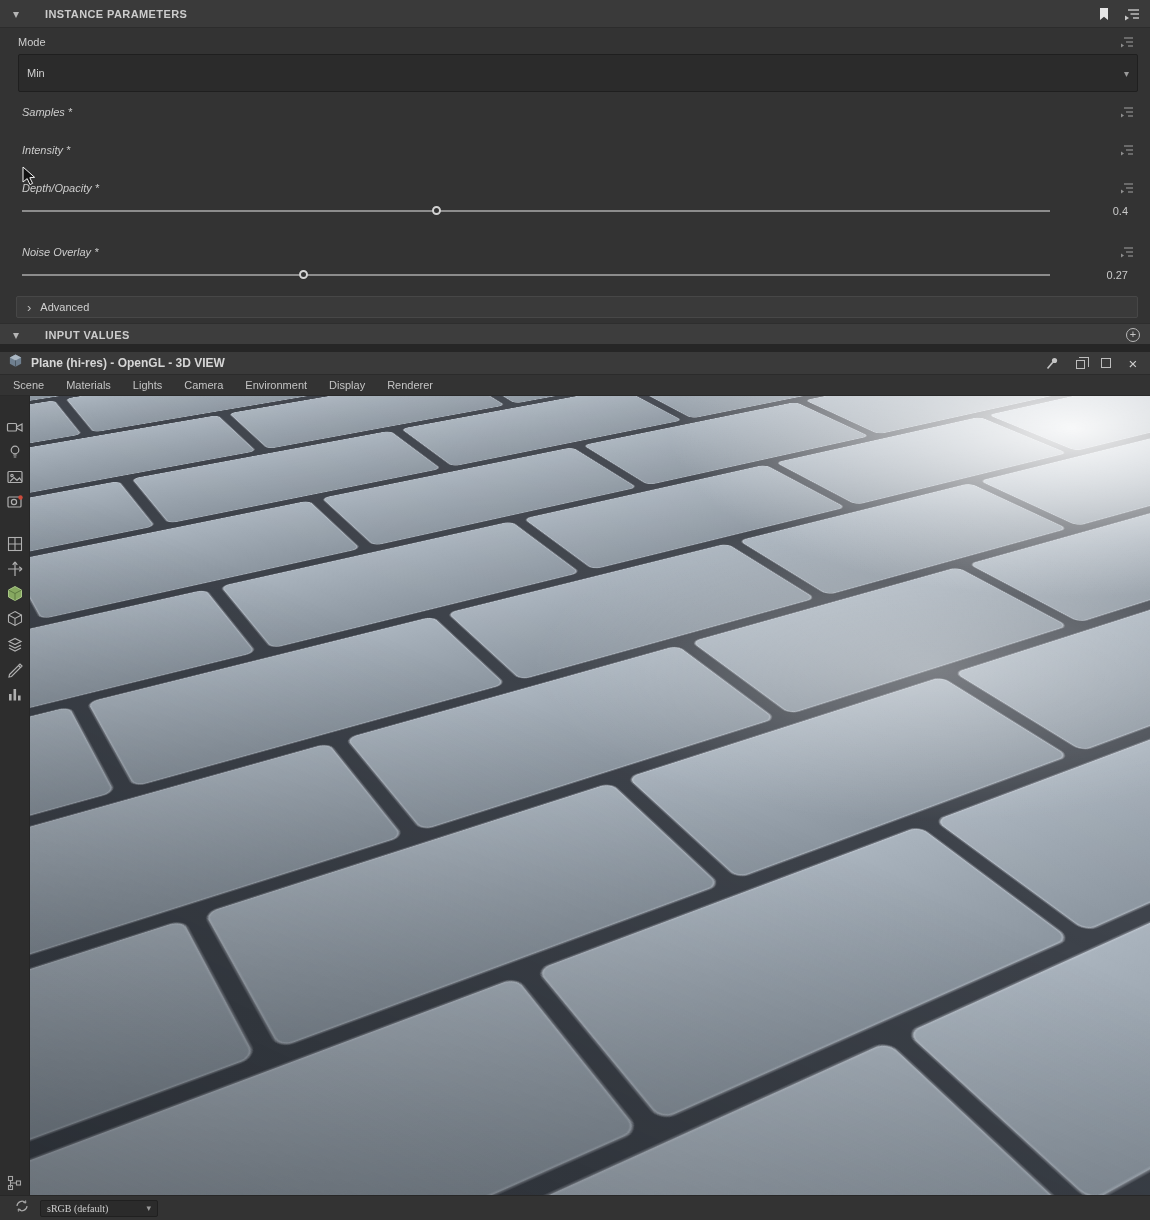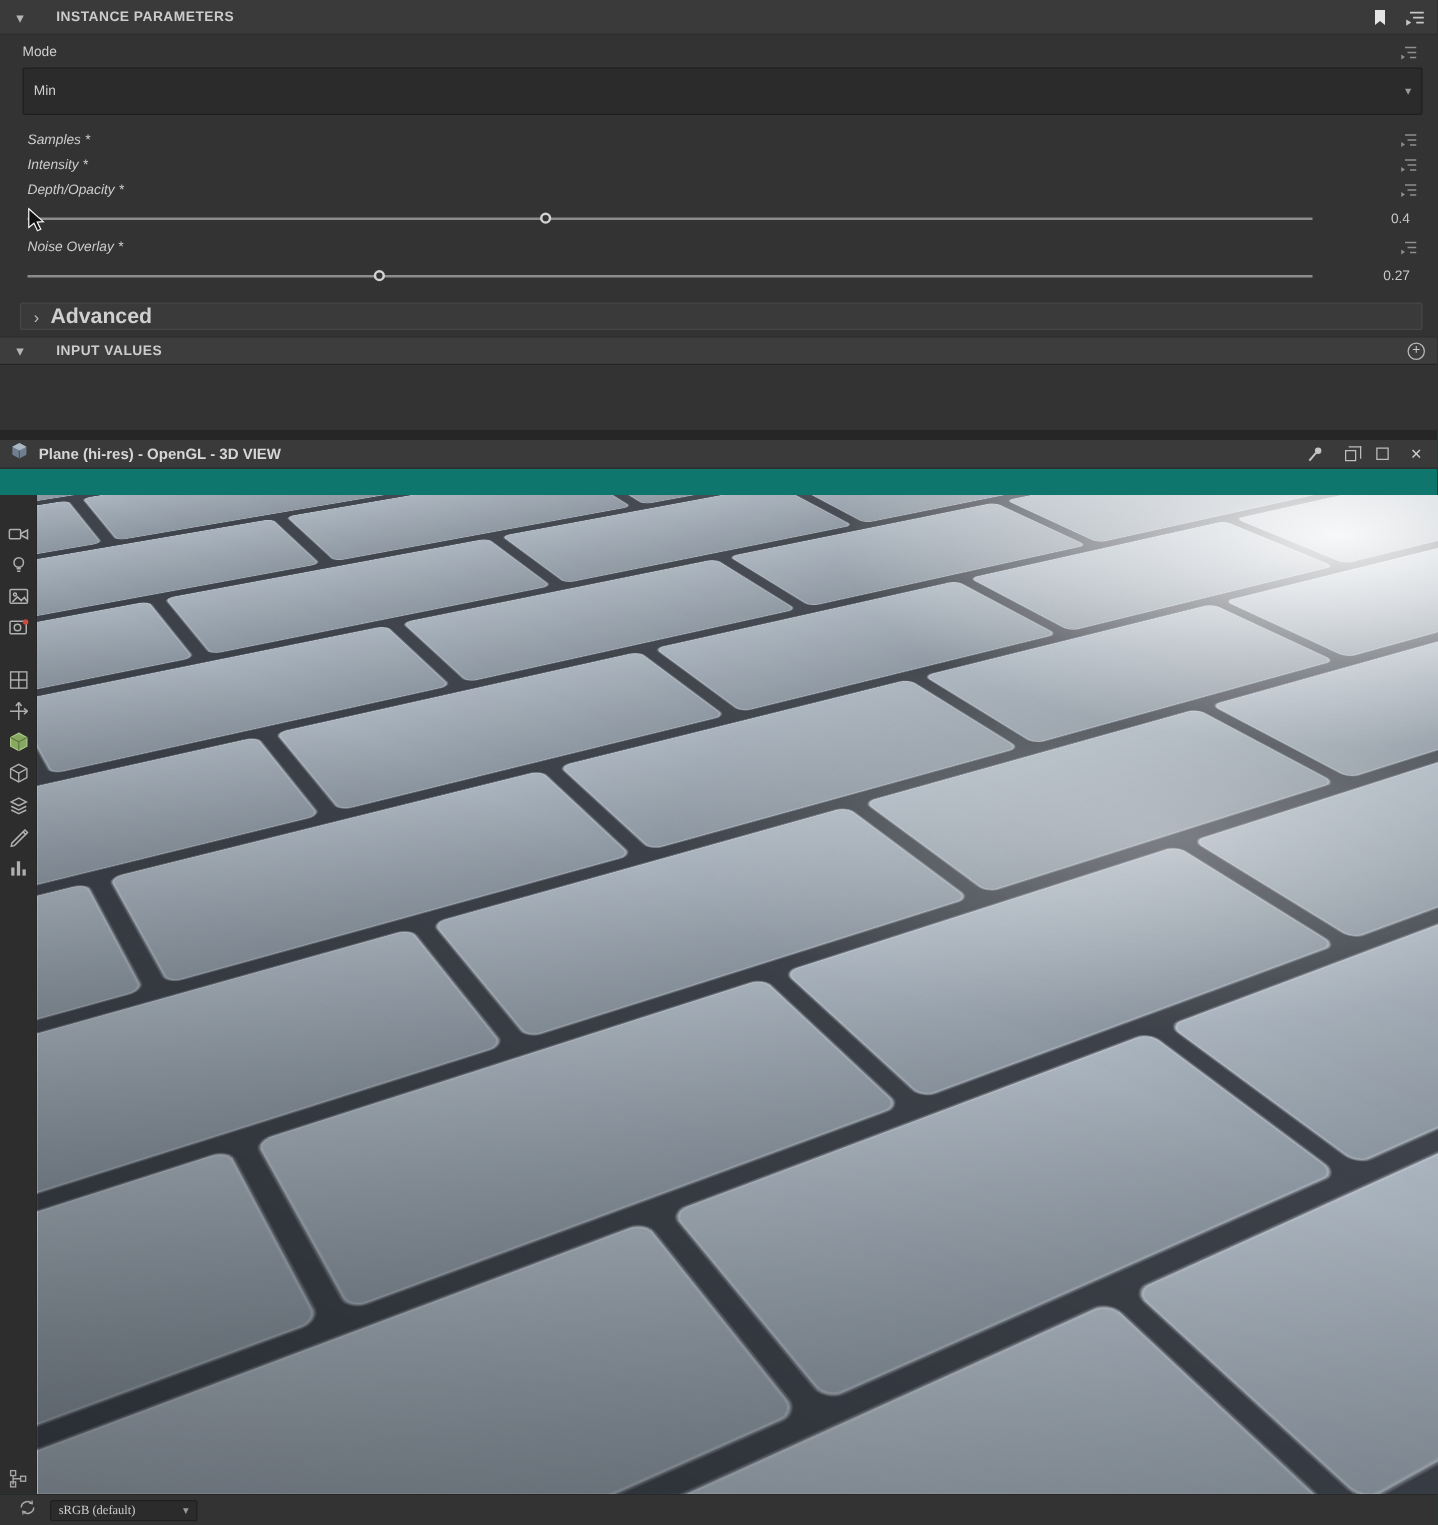--- a/index.html
+++ b/index.html
@@ -24,26 +24,26 @@
   .dropdown { margin:2px 12px 0 18px; height:20px; background:#2b2b2b; border:1px solid #1f1f1f; border-radius:2px;
               display:flex; align-items:center; justify-content:space-between; padding:18px 8px; cursor:default; }
   .dropdown .dd-text { color:#cfcfcf; font-size:11px; }
   .dropdown .dd-chev { color:#9a9a9a; font-size:10px; }
 
   .slider-row { height:26px; display:flex; align-items:center; padding:0 22px 0 22px; }
   .slider-track { flex:1; height:2px; background:#8c8c8c; position:relative; margin-right:16px; }
   .slider-handle { position:absolute; top:-4px; width:9px; height:9px; border:2px solid #d2d2d2; background:#333333; border-radius:50%; }
   .slider-value { width:62px; text-align:right; color:#c9c9c9; font-size:11px; }
 
-  .m-t4{margin-top:4px;} .m-t10{margin-top:10px;} .m-t6{margin-top:0;}
+  .m-t4{margin-top:4px;} .m-t10{margin-top:10px;} .m-t6{margin-top:18px;}
 
   .advanced-row { margin:8px 12px 0 16px; height:22px; background:#3a3a3a; border:1px solid #474747; border-radius:2px;
                   display:flex; align-items:center; padding-left:10px; gap:9px; }
   .adv-chev { color:#bdbdbd; font-size:13px; line-height:1; }
-  .adv-label { color:#d0d0d0; font-weight:700; font-size:17px;text-align:right; }
+  .adv-label { color:#d0d0d0; font-weight:400; font-size:11px;text-align:right; }
 
   .input-values-bar { margin-top:5px; height:23px; background:#3d3d3d; border-top:1px solid #2e2e2e; border-bottom:1px solid #262626;
                       display:flex; align-items:center; padding:0 10px 0 8px; }
   .plus-circle { margin-left:auto; width:14px; height:14px; border:1.4px solid #b8b8b8; border-radius:50%; color:#c8c8c8;
                  font-size:11px; line-height:11px; display:flex; align-items:center; justify-content:center; }
 
   #mouse-cursor { position:absolute; left:22px; top:166px; z-index:60; pointer-events:none; }
 
   
   #view-panel { position:absolute; left:0; top:344px; right:0; bottom:0; background:#0f766e; }
@@ -253,20 +253,29 @@
         <span class="win-ic">
             <span class="sq-restore"></span>
           </span>
         <span class="win-ic">
             <span class="sq-max"></span>
           </span>
         <span class="win-ic close-x">×</span>
       </span>
     </div>
 
+    <div class="menubar">
+      <span class="menu-item">Scene</span>
+      <span class="menu-item">Materials</span>
+      <span class="menu-item">Lights</span>
+      <span class="menu-item">Camera</span>
+      <span class="menu-item">Environment</span>
+      <span class="menu-item">Display</span>
+      <span class="menu-item">Renderer</span>
+    </div>
 
     <div class="toolbar">
       <span class="tool-btn">
         <svg width="18" height="18" viewBox="0 0 18 18" fill="none" stroke="#b0b0b0" stroke-width="1.2">
             <rect x="1.5" y="5.5" width="9" height="7.5" rx="1"></rect>
             <path d="M10.5 9 L16 6 V13 L10.5 10"></path>
           </svg>
       </span>
       <span class="tool-btn">
         <svg width="18" height="18" viewBox="0 0 18 18" fill="none" stroke="#b0b0b0" stroke-width="1.2">

